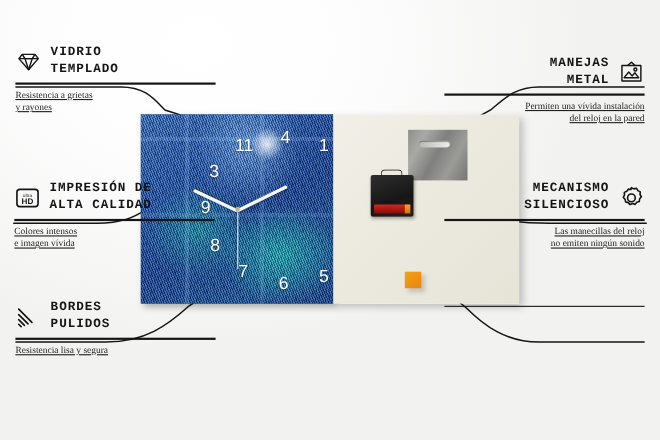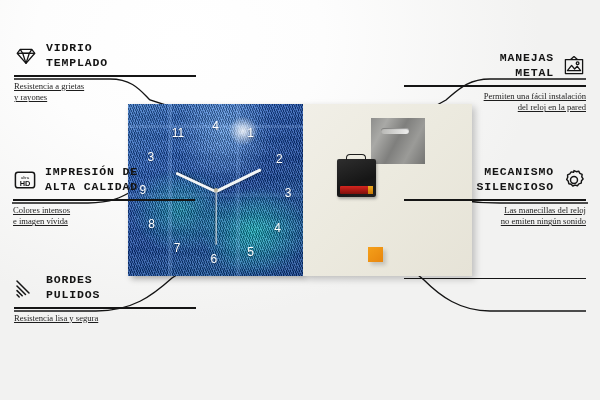--- a/index.html
+++ b/index.html
@@ -43,23 +43,24 @@
     background:
       linear-gradient(90deg, rgba(255,255,255,0) 0 23%, rgba(160,200,255,.20) 23% 25%, rgba(255,255,255,0) 25% 62%, rgba(160,200,255,.16) 62% 64%, rgba(255,255,255,0) 64%),
       linear-gradient(180deg, rgba(255,255,255,0) 0 12%, rgba(170,205,255,.18) 12% 14%, rgba(255,255,255,0) 14% 52%, rgba(150,195,255,.14) 52% 54%, rgba(255,255,255,0) 54%);
   }
   .clock-face .spark {
     position:absolute; left:56%; top:6%; width:34px; height:34px;
     background:radial-gradient(circle, rgba(255,255,255,.85) 0%, rgba(255,255,255,0) 62%);
   }
   .num {
     position:absolute; color:#fff; font-family:"Liberation Sans", sans-serif;
-    font-size:12px; font-weight:400; line-height:1;
+    font-size:16px; font-weight:400; line-height:1;
     text-shadow:0 1px 2px rgba(0,0,0,.35);
     transform:translate(-50%,-50%);
+    margin-left:44px;
   }
   .hand { position:absolute; background:#f4f6f7; border-radius:1px;
           box-shadow:0 1px 2px rgba(0,0,0,.35); transform-origin:0% 50%; }
   .hub { position:absolute; width:4px; height:4px; border-radius:50%;
          background:#b9b39a; left:50%; top:50%; transform:translate(-50%,-50%); z-index:5;}
 
   .clock-back {
     position:absolute; left:175px; top:0; width:169px; height:172px;
     background:linear-gradient(135deg,#f1efe7 0%,#eceadf 45%,#e6e3d7 100%);
     box-shadow: 3px 3px 7px rgba(0,0,0,.22);
@@ -249,21 +250,21 @@
           <path d="M8.6 5.6 L12 2.6 L15.4 5.6"></path>
           <rect x="3.4" y="5.6" width="17.2" height="14"></rect>
           <path d="M5.4 16.6 L9.6 11.4 L12.6 15 L15.2 12.2 L18.6 16.6 Z"></path>
           <circle cx="15.6" cy="9.2" r="1.35"></circle>
         </g>
       </svg>
       <div class="co-title">MANEJAS
 METAL</div>
     </div>
     <div class="co-rule"></div>
-    <div class="co-sub">Permiten una fácil instalación
+    <div class="co-sub">Permiten una vívida instalación
 del reloj en la pared</div>
   </div>
 
   <div class="callout right" style="left:404px; top:165px;">
     <div class="co-head">
       <svg class="co-icon" viewBox="0 0 24 24">
         <g fill="none" stroke="#141414" stroke-width="1.45" stroke-linejoin="round">
           <path d="M12 2.6 l2.3 1.1 2.4-.5 1.2 2.1 2.2 1.1 -.3 2.4 1.3 2.1 -1.6 1.8 -.3 2.4 -2.3 .8 -1.5 1.9 -2.3-.7 -2.3 .9 -1.6-1.8 -2.4-.5 -.5-2.4 -1.6-1.8 1-2.2 -.1-2.4 2.2-1 1.4-2 2.4 .4 Z"></path>
           <circle cx="12" cy="11.9" r="3.5"></circle>
         </g>

